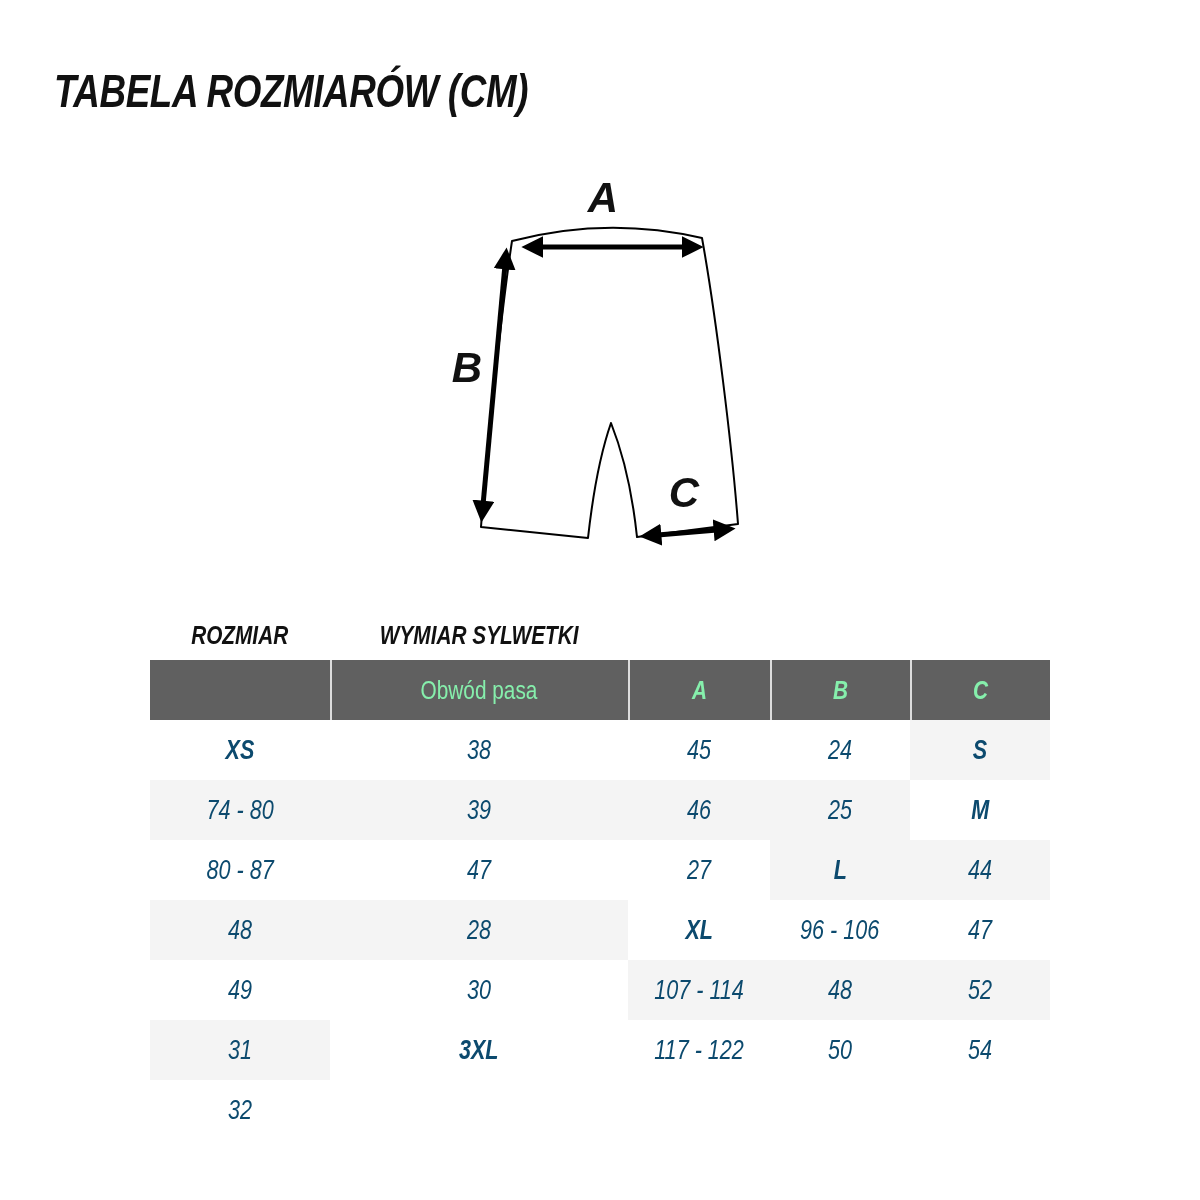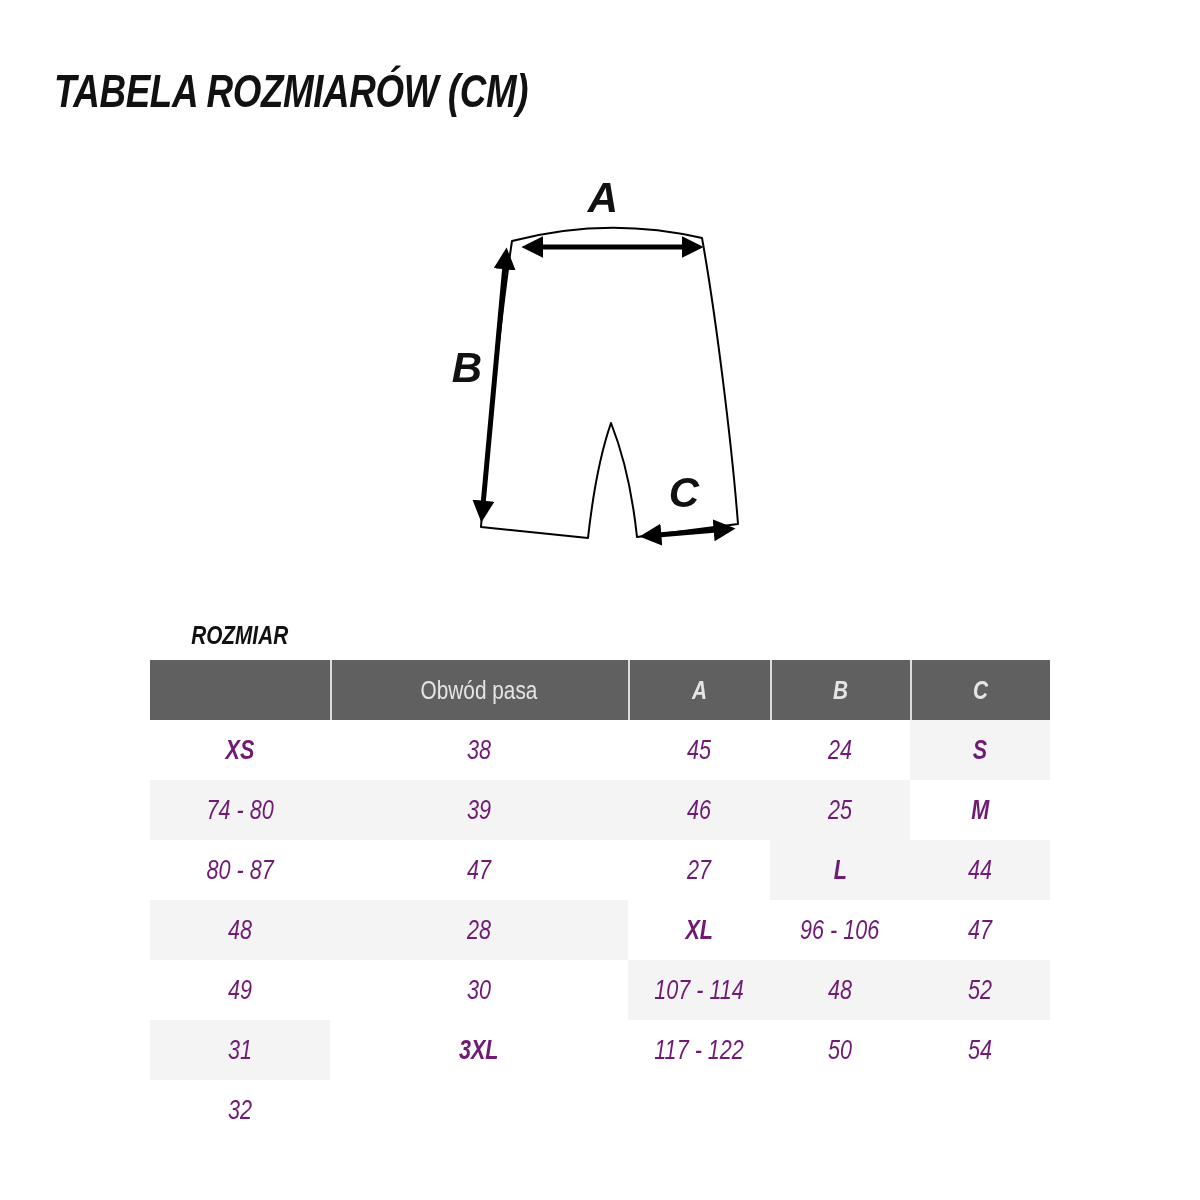--- a/index.html
+++ b/index.html
@@ -70,25 +70,25 @@
     display: grid;
     grid-template-columns: 180px 298px 142px 140px 140px;
     grid-auto-rows: 60px;
   }
   .cell {
     display: flex;
     align-items: center;
     justify-content: center;
     font-style: italic;
     font-size: 27px;
-    color: #701a75;
+    color: #0c4a6e;
   }
   .hdr {
     background: #606060;
-    color: #e5e5e5;
+    color: #86efac;
     text-align: right;
   }
   .sep { box-shadow: inset 2px 0 0 #dddddd; }
   .obwod {
     font-style: normal;
     font-weight: normal;
     font-size: 26px;
   }
   .abc-h {
     font-weight: bold;
@@ -119,20 +119,21 @@
       <text x="603" y="196" text-anchor="middle" font-size="42" font-weight="bold" font-style="italic" fill="#111111">A</text>
       <text x="467" y="366" text-anchor="middle" font-size="42" font-weight="bold" font-style="italic" fill="#111111">B</text>
       <text x="684" y="491" text-anchor="middle" font-size="42" font-weight="bold" font-style="italic" fill="#111111">C</text>
     </svg>
   </div>
 
   <div class="table-area">
 
     <div class="sec-headers">
       <div class="sh"><span class="cond">ROZMIAR</span></div>
+      <div class="sh"><span class="cond">WYMIAR SYLWETKI</span></div>
     </div>
 
     <div class="grid">
 
       <div class="cell hdr">
           <span class="cond"></span>
         </div>
       <div class="cell hdr sep">
           <span class="cond obwod">Obwód pasa</span>
         </div>

